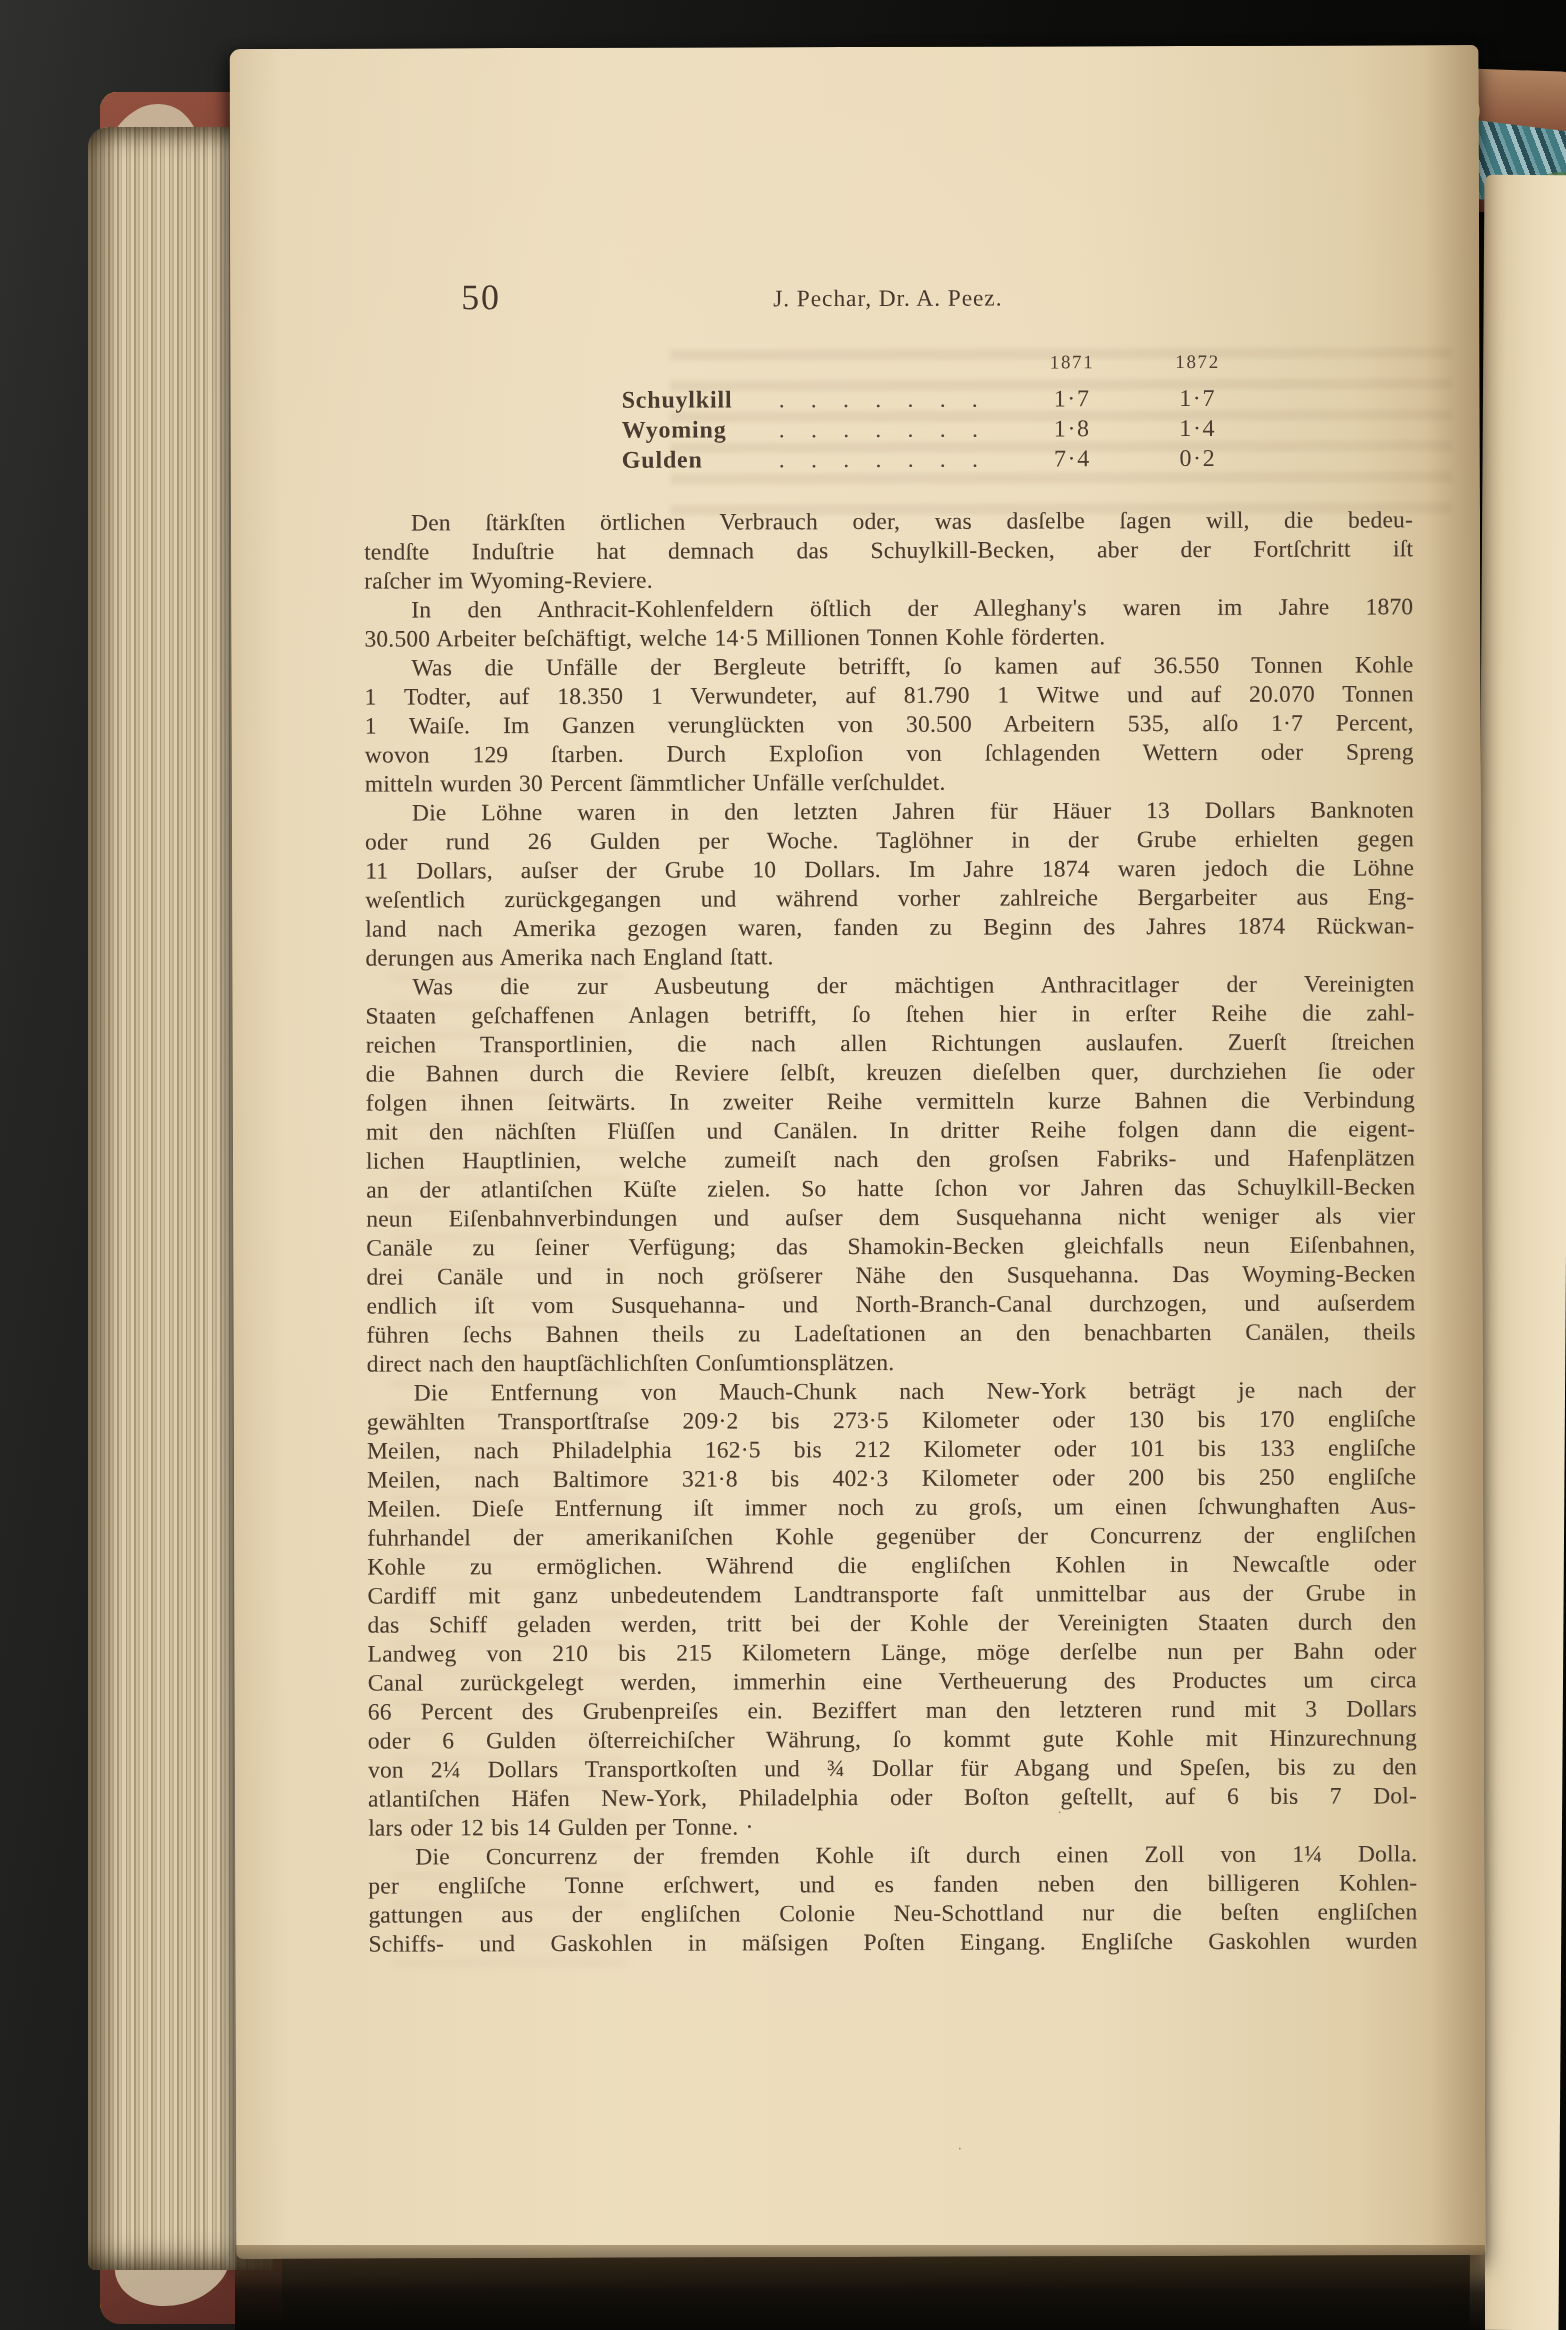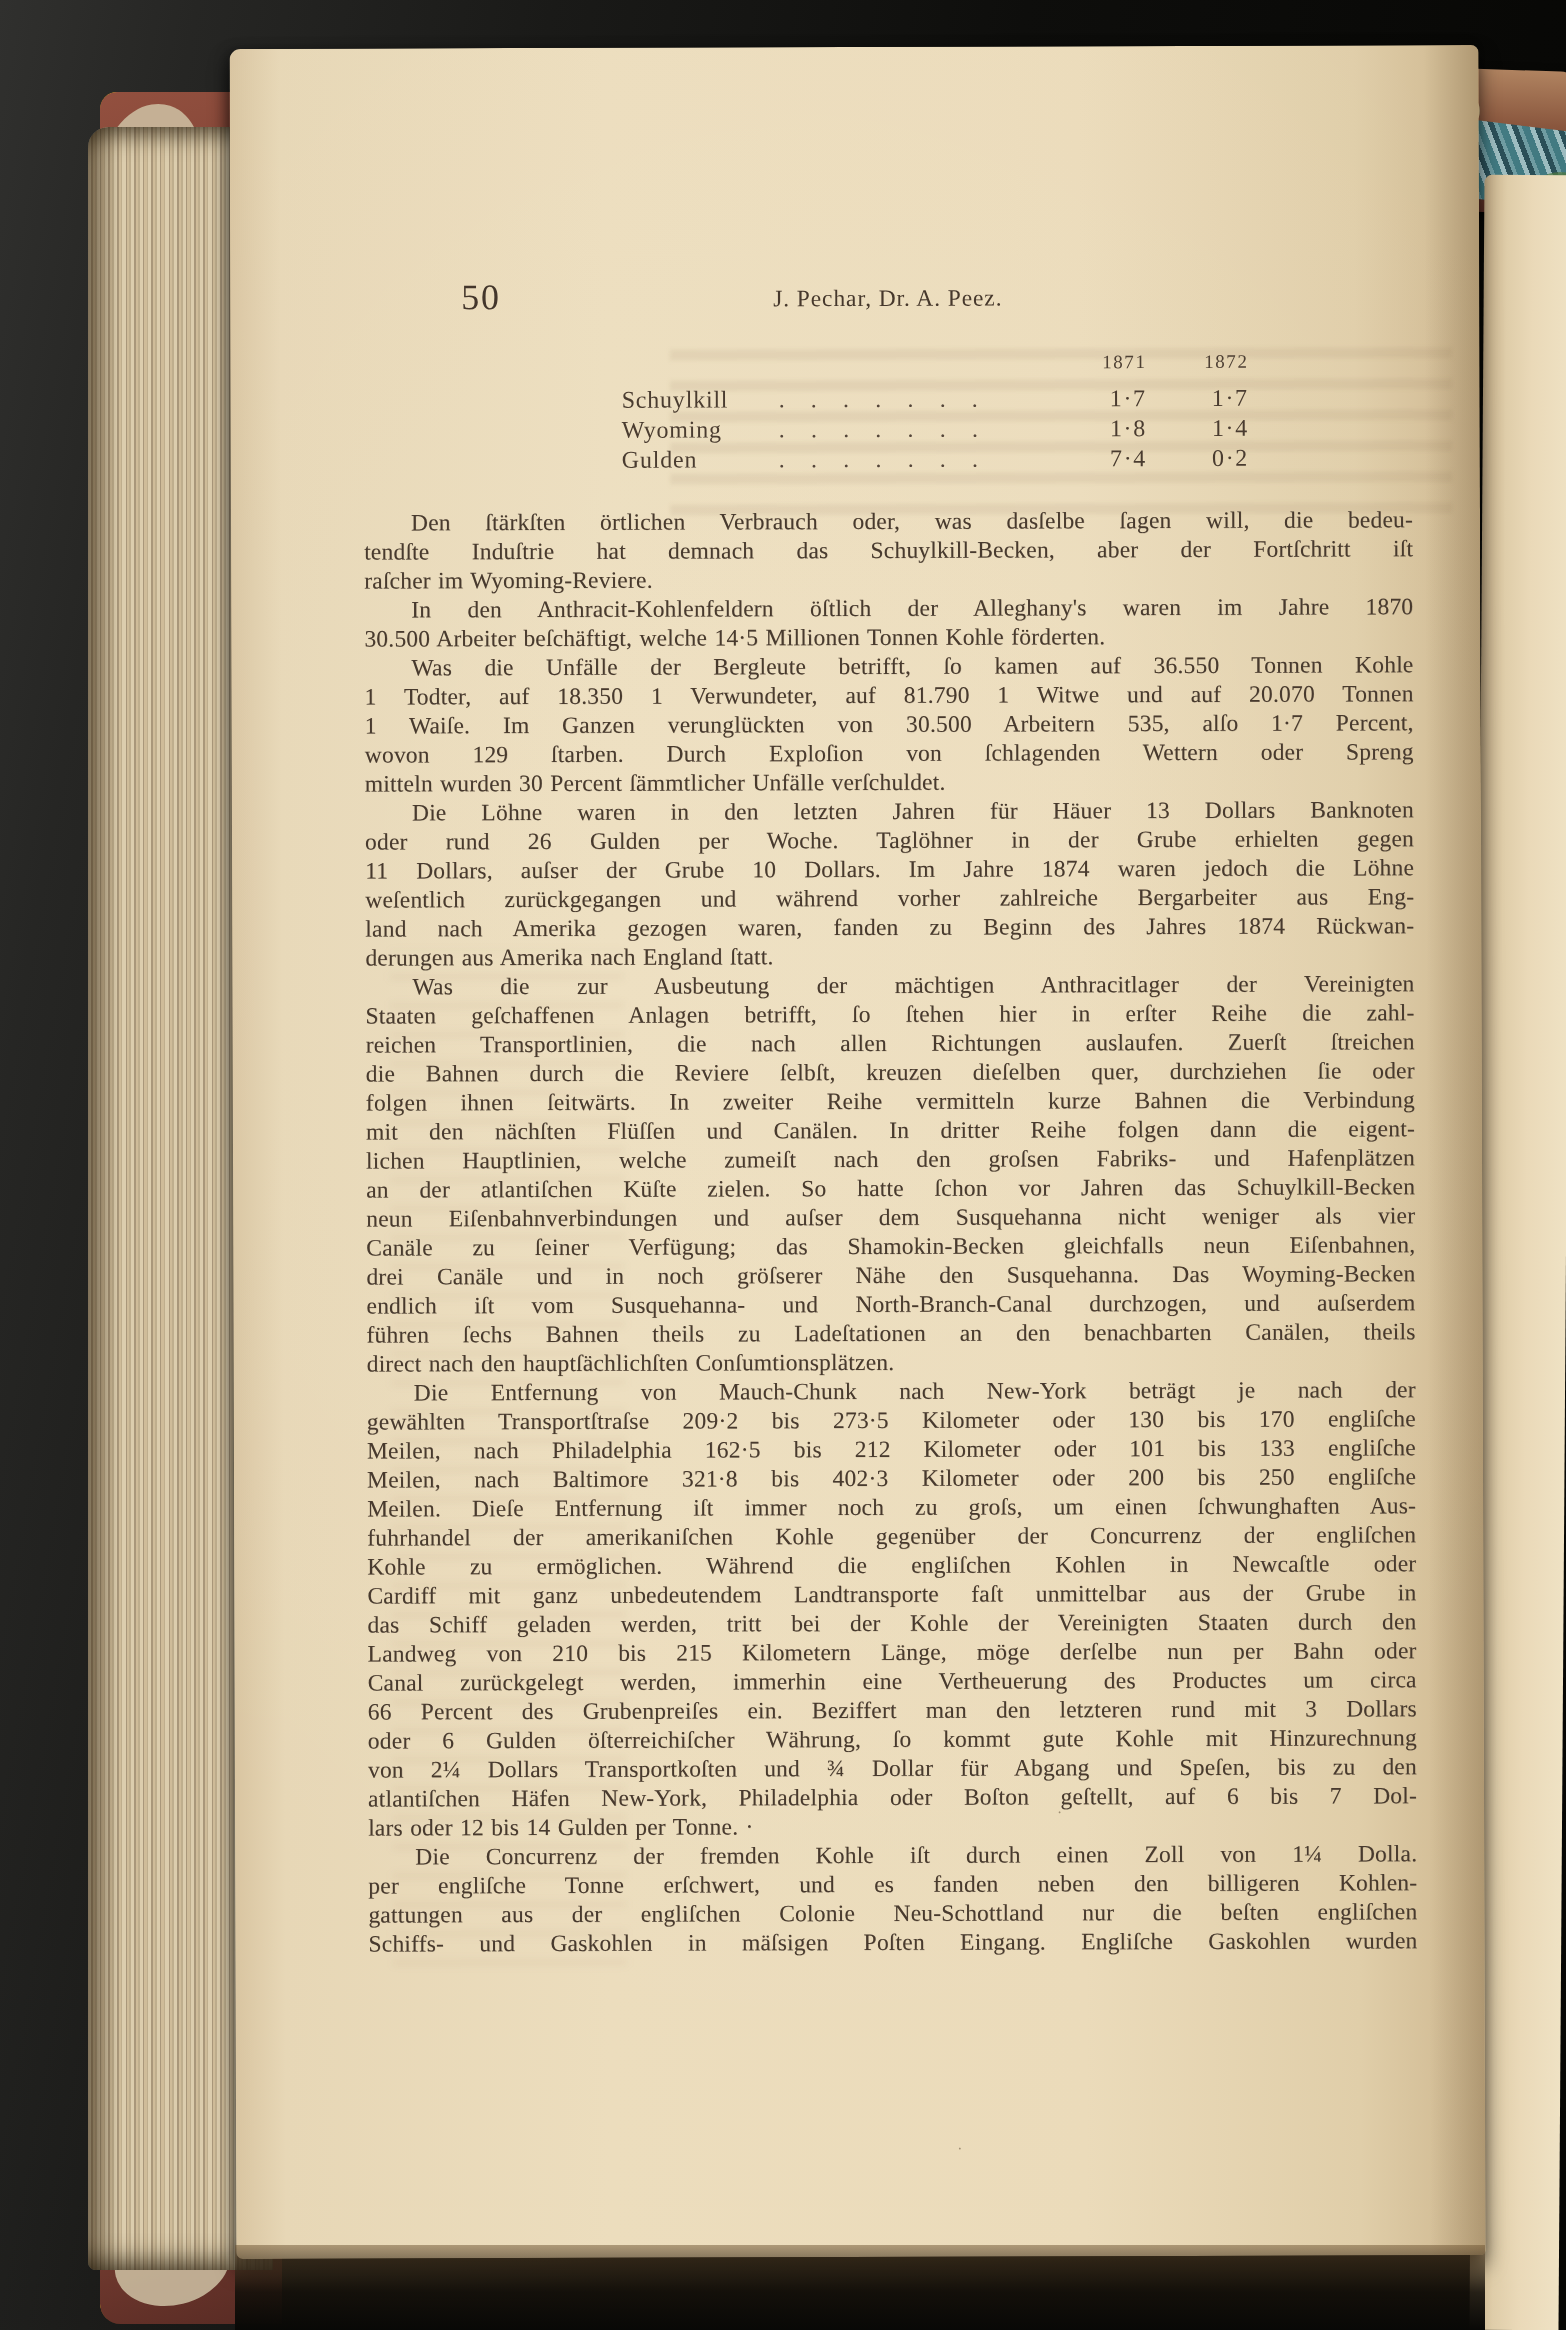--- a/index.html
+++ b/index.html
@@ -104,23 +104,23 @@
     position:absolute;left:58px;top:-4.7px;font-size:36px;letter-spacing:1.6px;color:#43362b;margin-left:40px;
   }
   .runhead{
     position:absolute;left:0;right:0;top:4.7px;text-align:center;
     font-size:23.5px;letter-spacing:0.9px;color:#46382c;
   }
   
   .stat-table{margin:33px 0 0 258px;width:627px;font-size:24px;}
   .trow{display:grid;grid-template-columns:157px 219px 149px 102px;height:30px;align-items:baseline;}
   .trow.yrow{height:34px;font-size:19px;letter-spacing:1.6px;color:#4e4034;}
-  .trow .c-label{letter-spacing:0.8px;}
+  .trow .c-label{letter-spacing:0.8px;font-weight:bold;}
   .trow .c-leader{white-space:pre;overflow:hidden;word-spacing:17px;letter-spacing:1.6px;color:#55463a;}
-  .trow .c-v{text-align:right;letter-spacing:1.6px;}
+  .trow .c-v{text-align:center;letter-spacing:1.6px;}
   
   .paras{margin-top:31px;font-size:23.5px;line-height:29px;
     letter-spacing:0.2px;word-spacing:1.2px;color:#483a2e;
     text-shadow:0.3px 0.3px 0.5px rgba(74,60,48,.30);}
   .tline{text-align:justify;}
   .tline.just{text-align-last:justify;}
   .tline.first{text-indent:47px;}
   
   .bottom-shadow{
     position:absolute;left:235px;top:2245px;width:1250px;height:86px;

